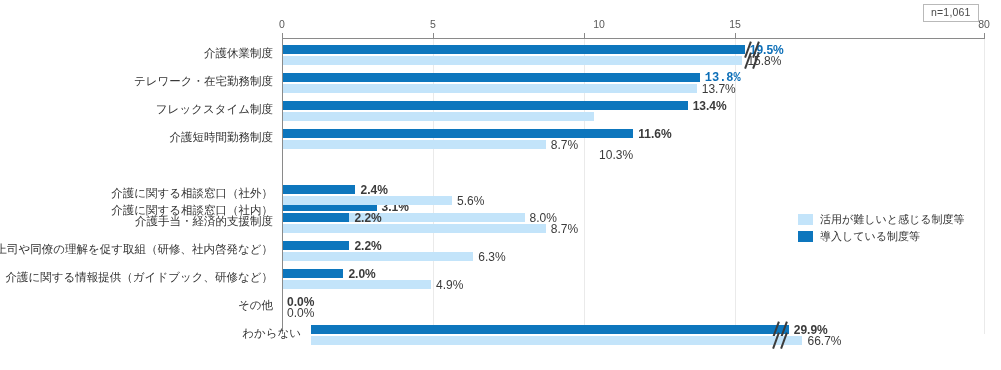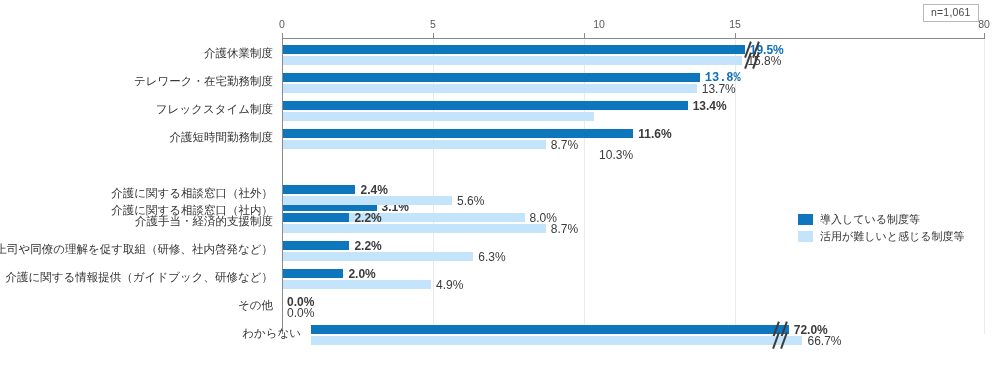--- a/index.html
+++ b/index.html
@@ -184,39 +184,39 @@
           <div class="bar-val light" style="left: 152.98px;">4.9%</div>
         </div>
         <div class="row" style="top: 257px; width: 703px;">
           <div class="cat-label" style="top: 4px;">その他</div>
           <div class="bar-val dark" style="left: 4px;">0.0%</div>
           <div class="bar-val light" style="left: 4px;">0.0%</div>
         </div>
         <div class="row" style="top: 285px; width: 703px; margin-left: 28px;">
           <div class="cat-label" style="top: 4px;">わからない</div>
           <div class="bar dark" style="left: 0px; width: 477.751px;"></div>
-          <div class="bar-val dark" style="left: 482.751px;">72.0%</div>
+          <div class="bar-val dark" style="left: 482.751px;">29.9%</div>
           <div class="brk" style="left: 461.04px; top: -2px; width: 22px; height: 19px;">
             <span style="left: 3px;"></span>
             <span style="left: 11px;"></span>
           </div>
           <div class="bar light" style="left: 0px; width: 491.485px;"></div>
           <div class="bar-val light" style="left: 496.485px;">66.7%</div>
           <div class="brk" style="left: 461.04px; top: 9px; width: 22px; height: 19px;">
             <span style="left: 3px;"></span>
             <span style="left: 11px;"></span>
           </div>
         </div>
       </div>
   </div>
 
   <div class="legend">
+    <div class="legend-row">
+      <span class="swatch sw-light"></span>
+      <span>活用が難しいと感じる制度等</span>
+    </div>
     <div class="legend-row">
       <span class="swatch sw-dark"></span>
       <span>導入している制度等</span>
     </div>
-    <div class="legend-row">
-      <span class="swatch sw-light"></span>
-      <span>活用が難しいと感じる制度等</span>
-    </div>
   </div>
 
 </div>
 
 </body></html>

